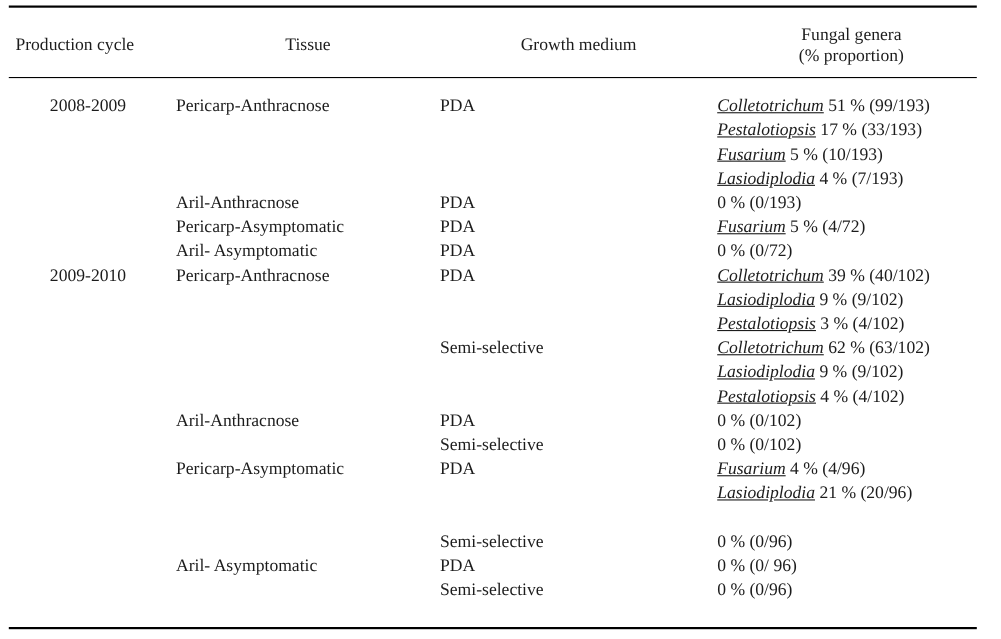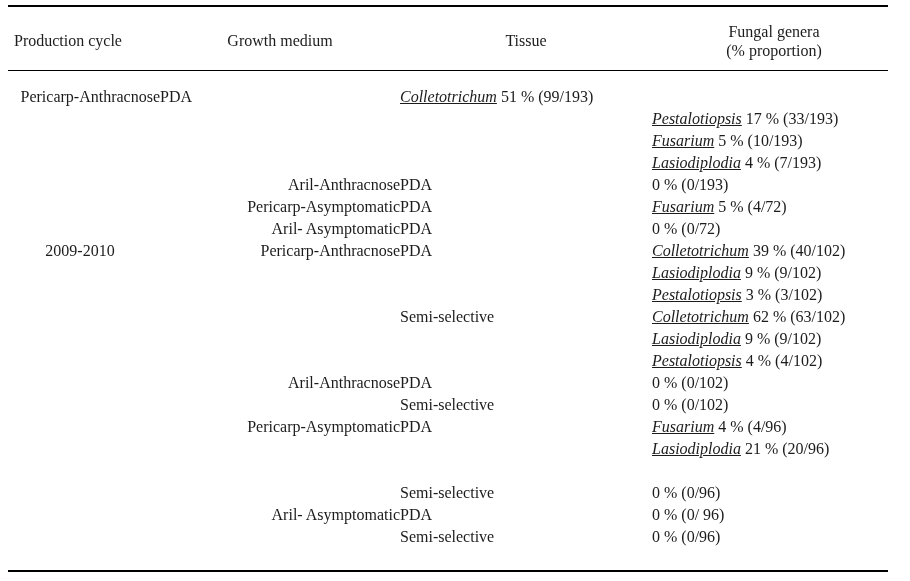--- a/index.html
+++ b/index.html
@@ -44,45 +44,46 @@
     position: absolute;
     top: 71px;
     left: 0;
     right: 0;
     bottom: 11px;
     padding-top: 15px;
   }
   .row { height: 22px; line-height: 22px; }
   .row .cell { white-space: pre; overflow: visible; }
   .row .c1 { text-align: center; }
-  .row .c2 { text-align: right; }
+  .row .c2 { text-align: left; }
   .row .c3 { text-align: left; }
   .row .c4 { text-align: left; }
   .genus { font-style: italic; text-decoration: underline; }
 </style>
 </head>
 <body>
 
 <div class="sheet">
   <div class="rule top"></div>
 
   <div class="header-row grid-cols">
     <div class="cell c1">Production cycle</div>
+    <div class="cell c2">Tissue</div>
     <div class="cell c3">Growth medium</div>
-    <div class="cell c2">Tissue</div>
     <div class="cell c4">
       <div>Fungal genera</div>
       <div>(% proportion)</div>
     </div>
   </div>
 
   <div class="rule mid"></div>
 
   <div class="body" id="table-body">
       <div class="row grid-cols">
+        <div class="cell c1">2008-2009</div>
         <div class="cell c2">Pericarp-Anthracnose</div>
         <div class="cell c3">PDA</div>
         <div class="cell c4"><span class="genus">Colletotrichum</span><span> 51 % (99/193)</span></div>
       </div>
       <div class="row grid-cols">
         <div class="cell c1"></div>
         <div class="cell c2"></div>
         <div class="cell c3"></div>
         <div class="cell c4"><span class="genus">Pestalotiopsis</span><span> 17 % (33/193)</span></div>
       </div>
@@ -125,21 +126,21 @@
       <div class="row grid-cols">
         <div class="cell c1"></div>
         <div class="cell c2"></div>
         <div class="cell c3"></div>
         <div class="cell c4"><span class="genus">Lasiodiplodia</span><span> 9 % (9/102)</span></div>
       </div>
       <div class="row grid-cols">
         <div class="cell c1"></div>
         <div class="cell c2"></div>
         <div class="cell c3"></div>
-        <div class="cell c4"><span class="genus">Pestalotiopsis</span><span> 3 % (3/102)</span></div>
+        <div class="cell c4"><span class="genus">Pestalotiopsis</span><span> 3 % (4/102)</span></div>
       </div>
       <div class="row grid-cols">
         <div class="cell c1"></div>
         <div class="cell c2"></div>
         <div class="cell c3">Semi-selective</div>
         <div class="cell c4"><span class="genus">Colletotrichum</span><span> 62 % (63/102)</span></div>
       </div>
       <div class="row grid-cols">
         <div class="cell c1"></div>
         <div class="cell c2"></div>

